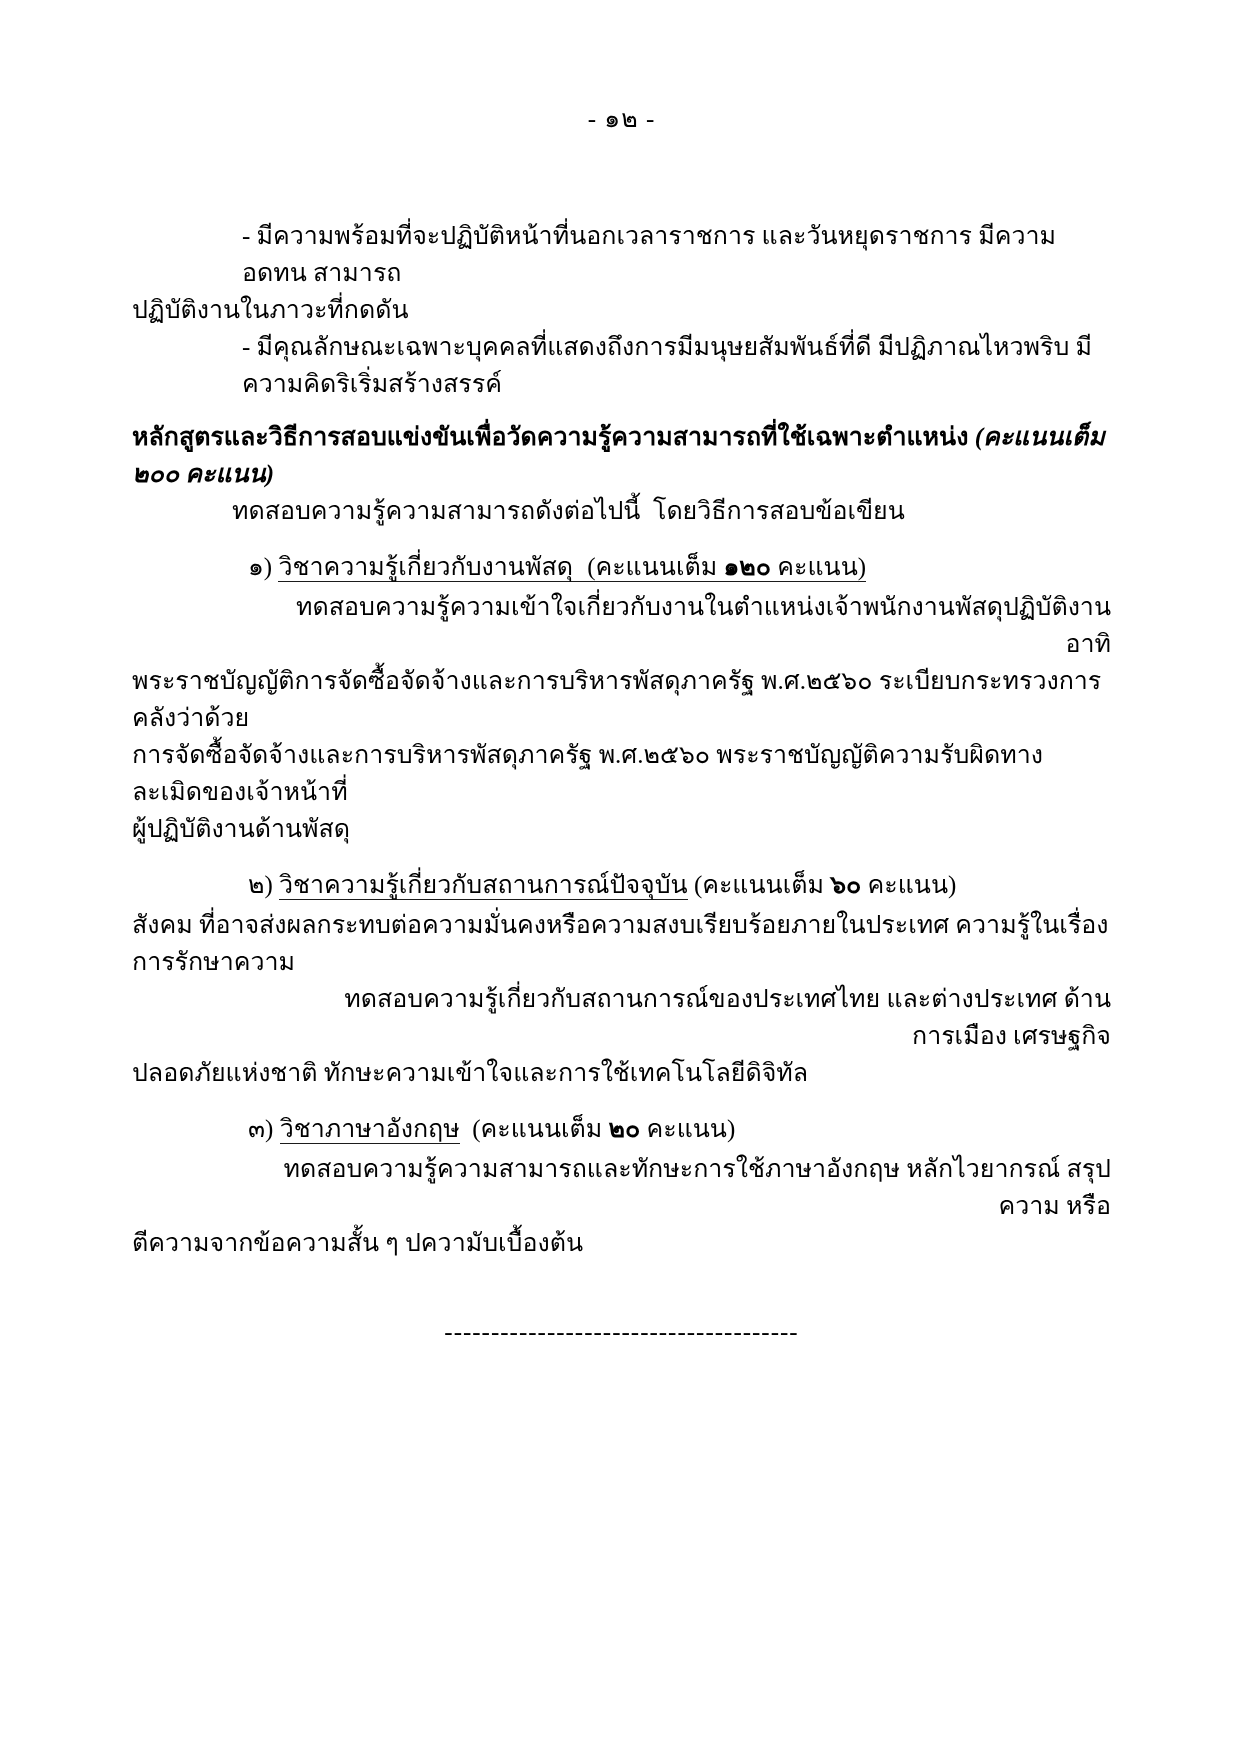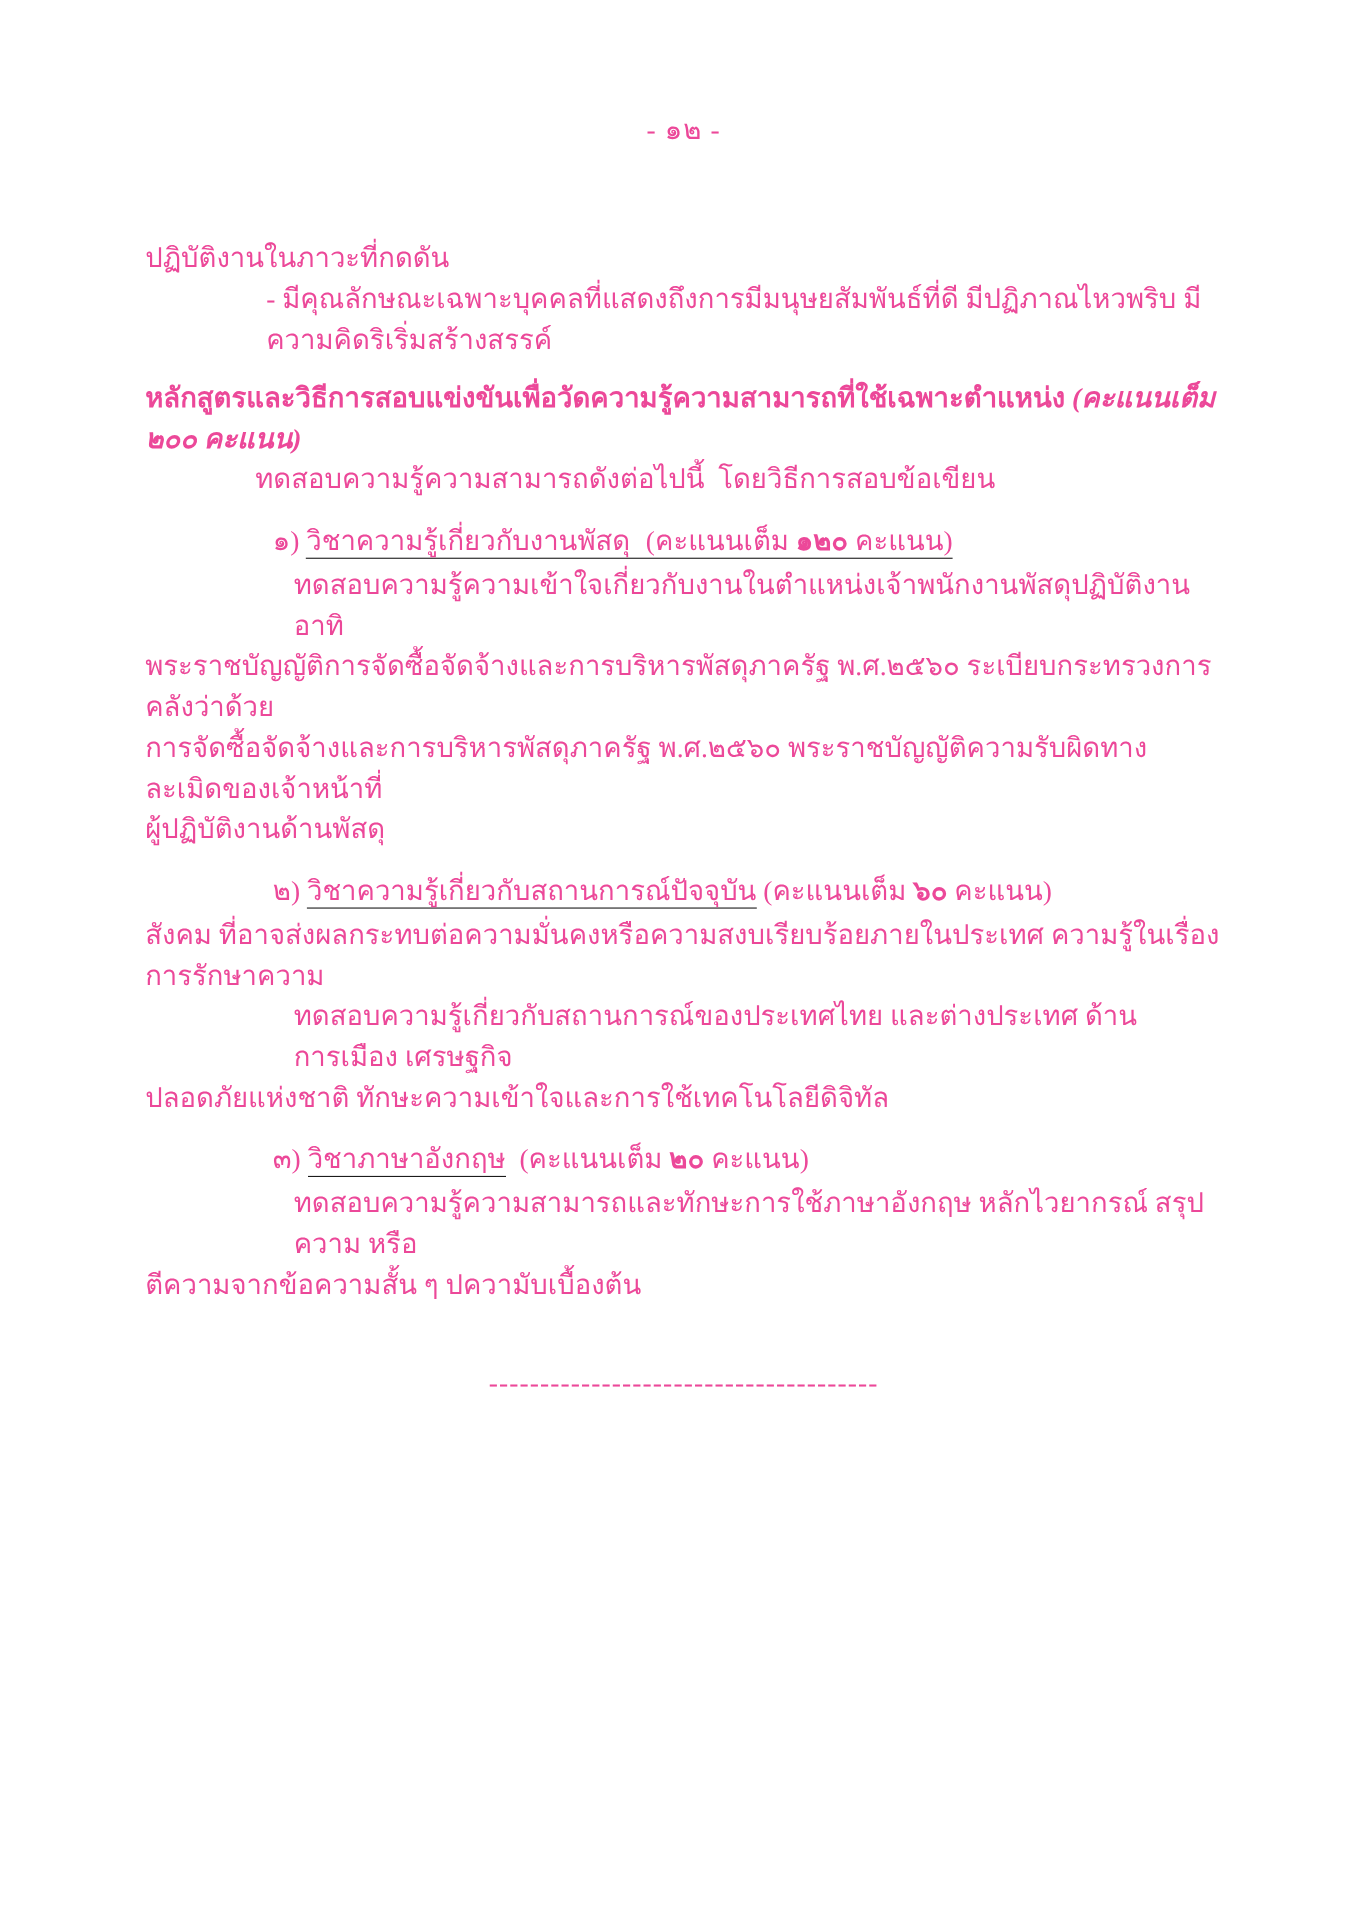--- a/index.html
+++ b/index.html
@@ -11,44 +11,45 @@
     color: #1b1b1b;
     font-family: "Liberation Serif", "DejaVu Serif", serif;
     padding: 100px 130px 0 132px;
     position: relative;
     overflow: hidden;
   }
   .line {
     font-size: 25px;
     line-height: 37px;
     white-space: pre-wrap;
-    color: #ec4899;
+    color: #000000;
   }
   .center { text-align: center; }
   .page-number { margin-bottom: 80px; letter-spacing: 1px; }
   .indent-tab { padding-left: 110px; }     
   .indent-method { padding-left: 100px; }  
   .indent-subject { padding-left: 116px; } 
-  .indent-para { padding-left: 135px; }    
+  .indent-para { padding-left: 135px; text-align: right; }    
   .bold { font-weight: bold; }
   .italic { font-style: italic; }
   .heading-line { margin-top: 16px; font-weight: bold; }
   .subject-line { margin-top: 19px; margin-bottom: 3px; }
   .u { border-bottom: 1.6px solid #1b1b1b; padding-bottom: 1px; }
   .score-gap { display: inline-block; width: 8px; }
   .separator-line { margin-top: 52px; letter-spacing: 1px; }
 </style>
 </head>
 <body>
 
 <div class="page">
 
   <div class="line center page-number">- ๑๒ -</div>
 
   <section>
+    <div class="line indent-tab">- มีความพร้อมที่จะปฏิบัติหน้าที่นอกเวลาราชการ และวันหยุดราชการ มีความอดทน สามารถ</div>
     <div class="line">ปฏิบัติงานในภาวะที่กดดัน</div>
     <div class="line indent-tab">- มีคุณลักษณะเฉพาะบุคคลที่แสดงถึงการมีมนุษยสัมพันธ์ที่ดี มีปฏิภาณไหวพริบ มีความคิดริเริ่มสร้างสรรค์</div>
   </section>
 
   <section>
     <div class="line heading-line"><span class="bold">หลักสูตรและวิธีการสอบแข่งขันเพื่อวัดความรู้ความสามารถที่ใช้เฉพาะตำแหน่ง</span> <span class="bold italic">(คะแนนเต็ม ๒๐๐ คะแนน)</span></div>
 
     <div class="line indent-method">ทดสอบความรู้ความสามารถดังต่อไปนี้  โดยวิธีการสอบข้อเขียน</div>
 
     <div class="line indent-subject subject-line"><span>๑)</span> <span class="u"><span>วิชาความรู้เกี่ยวกับงานพัสดุ</span><span class="score-gap"></span> <span>(คะแนนเต็ม</span> <span class="bold">๑๒๐</span> <span>คะแนน)</span></span></div>

